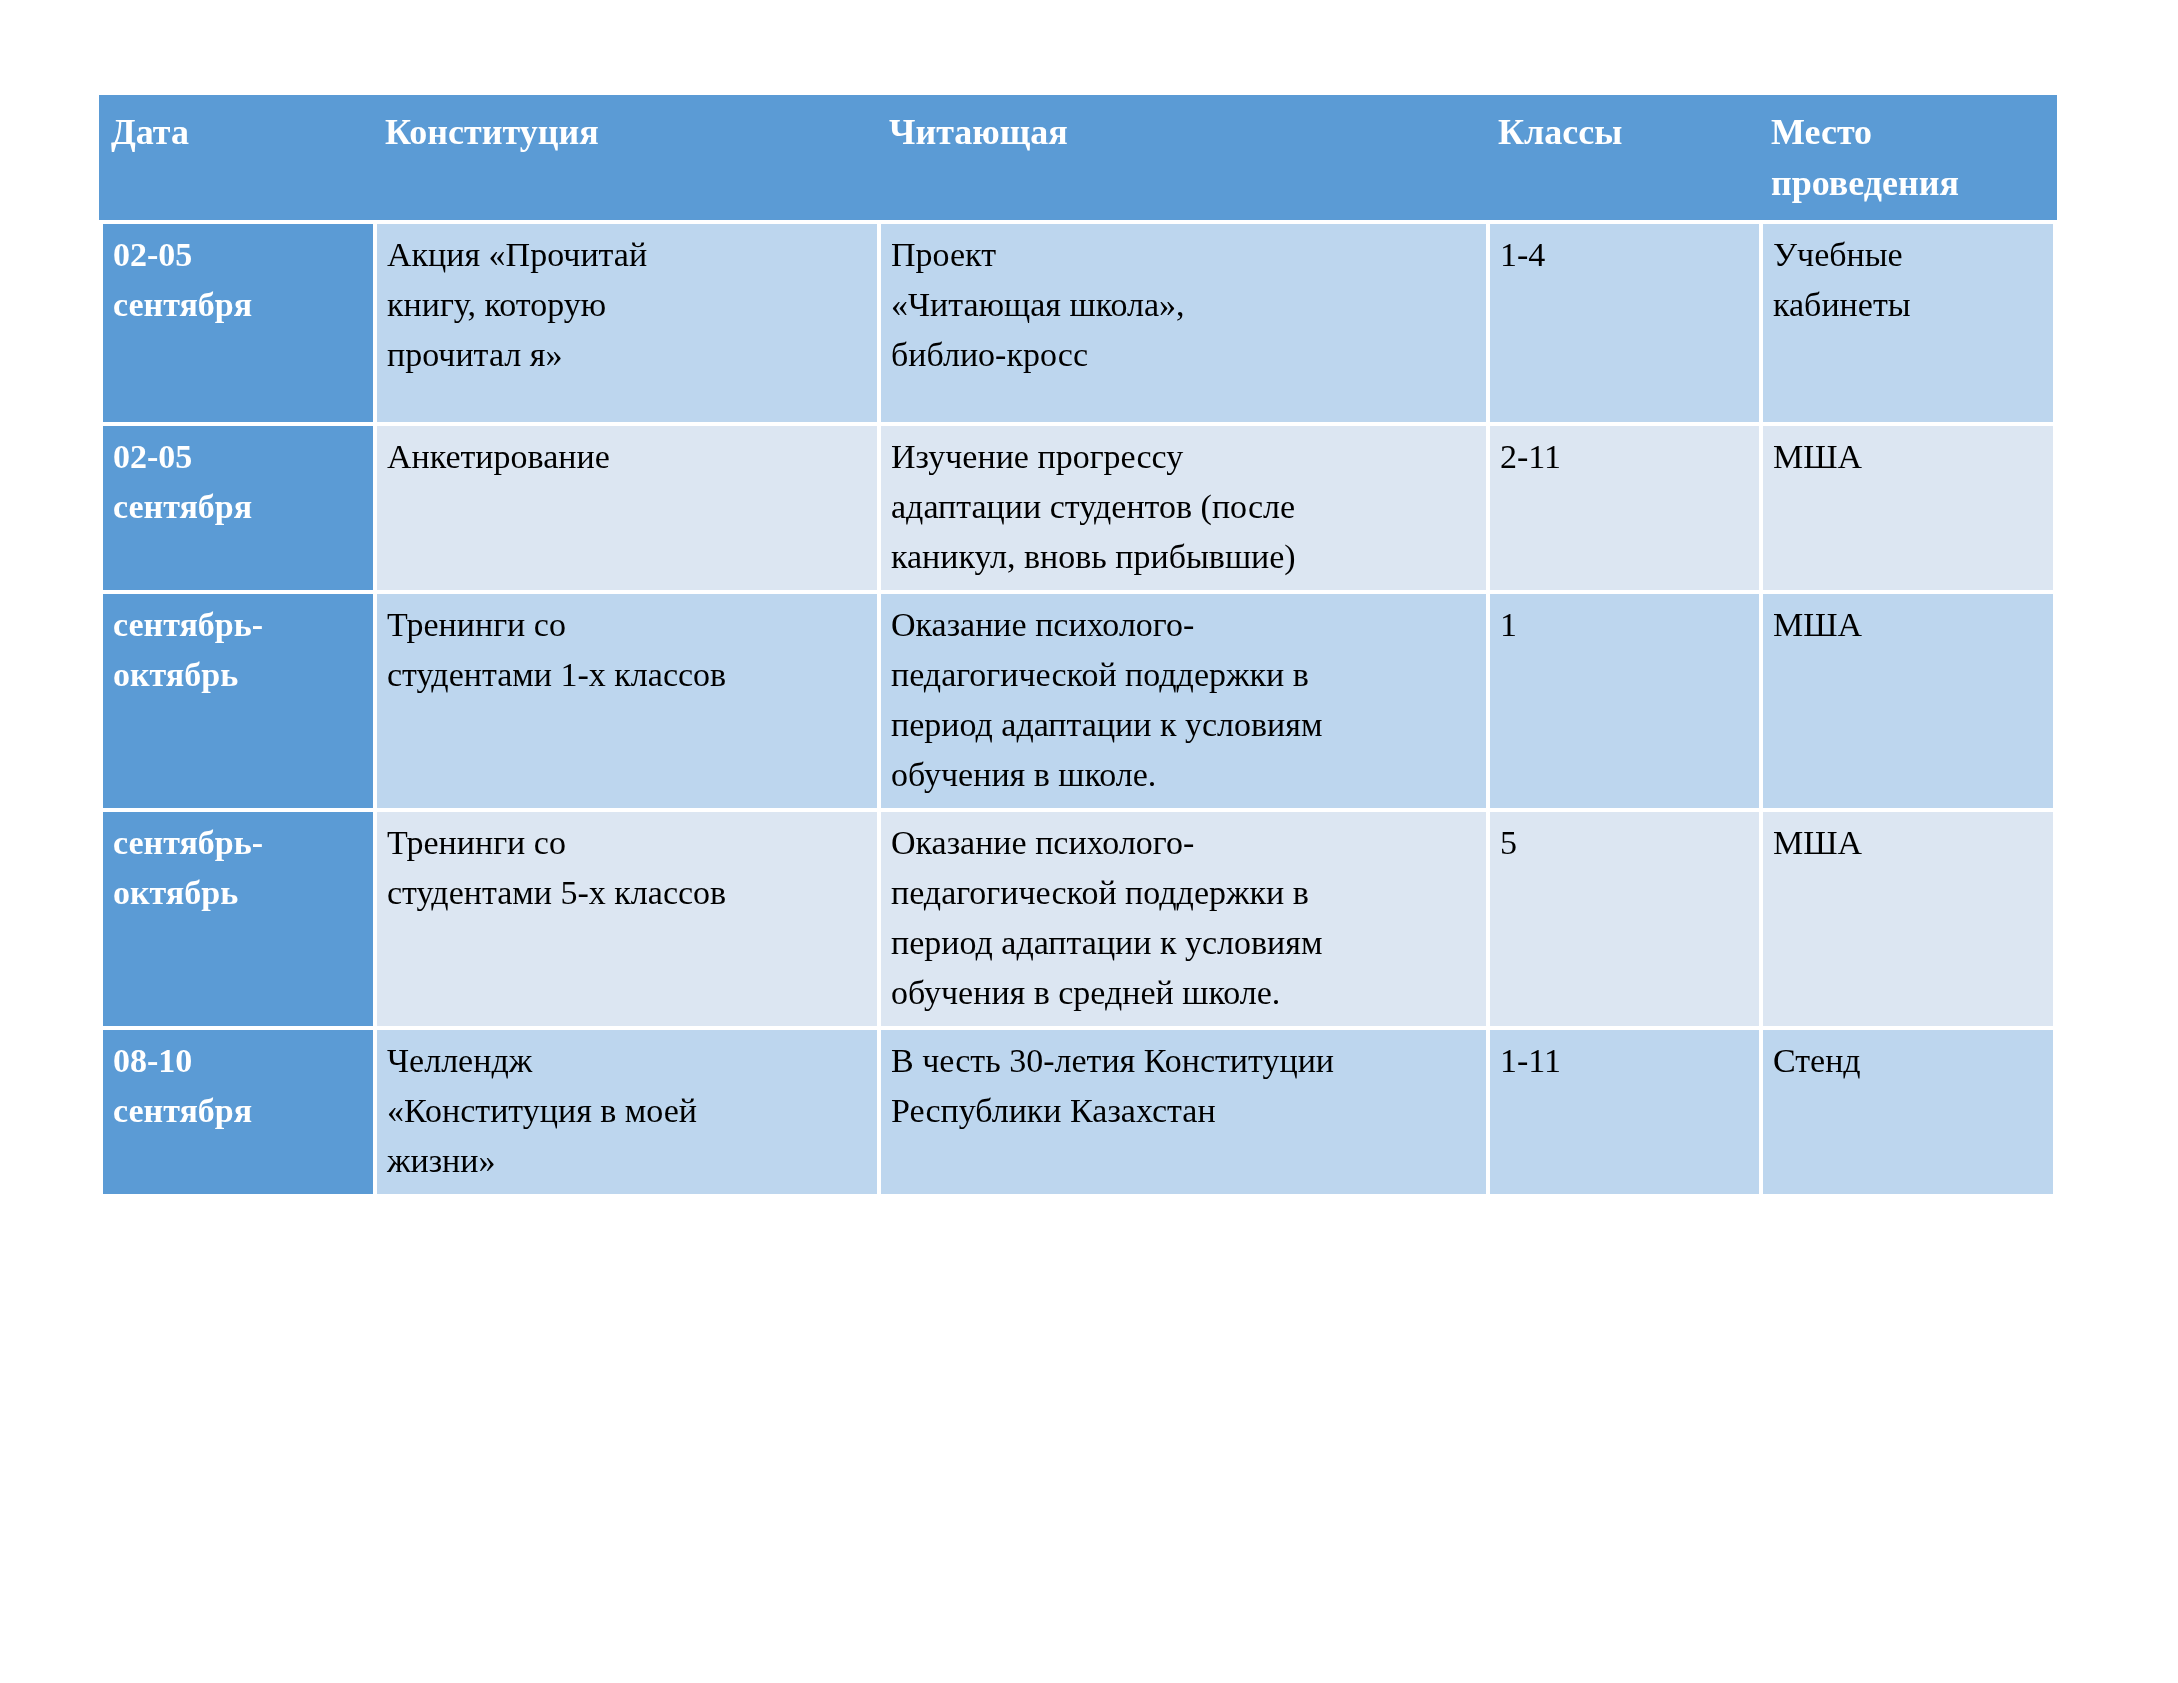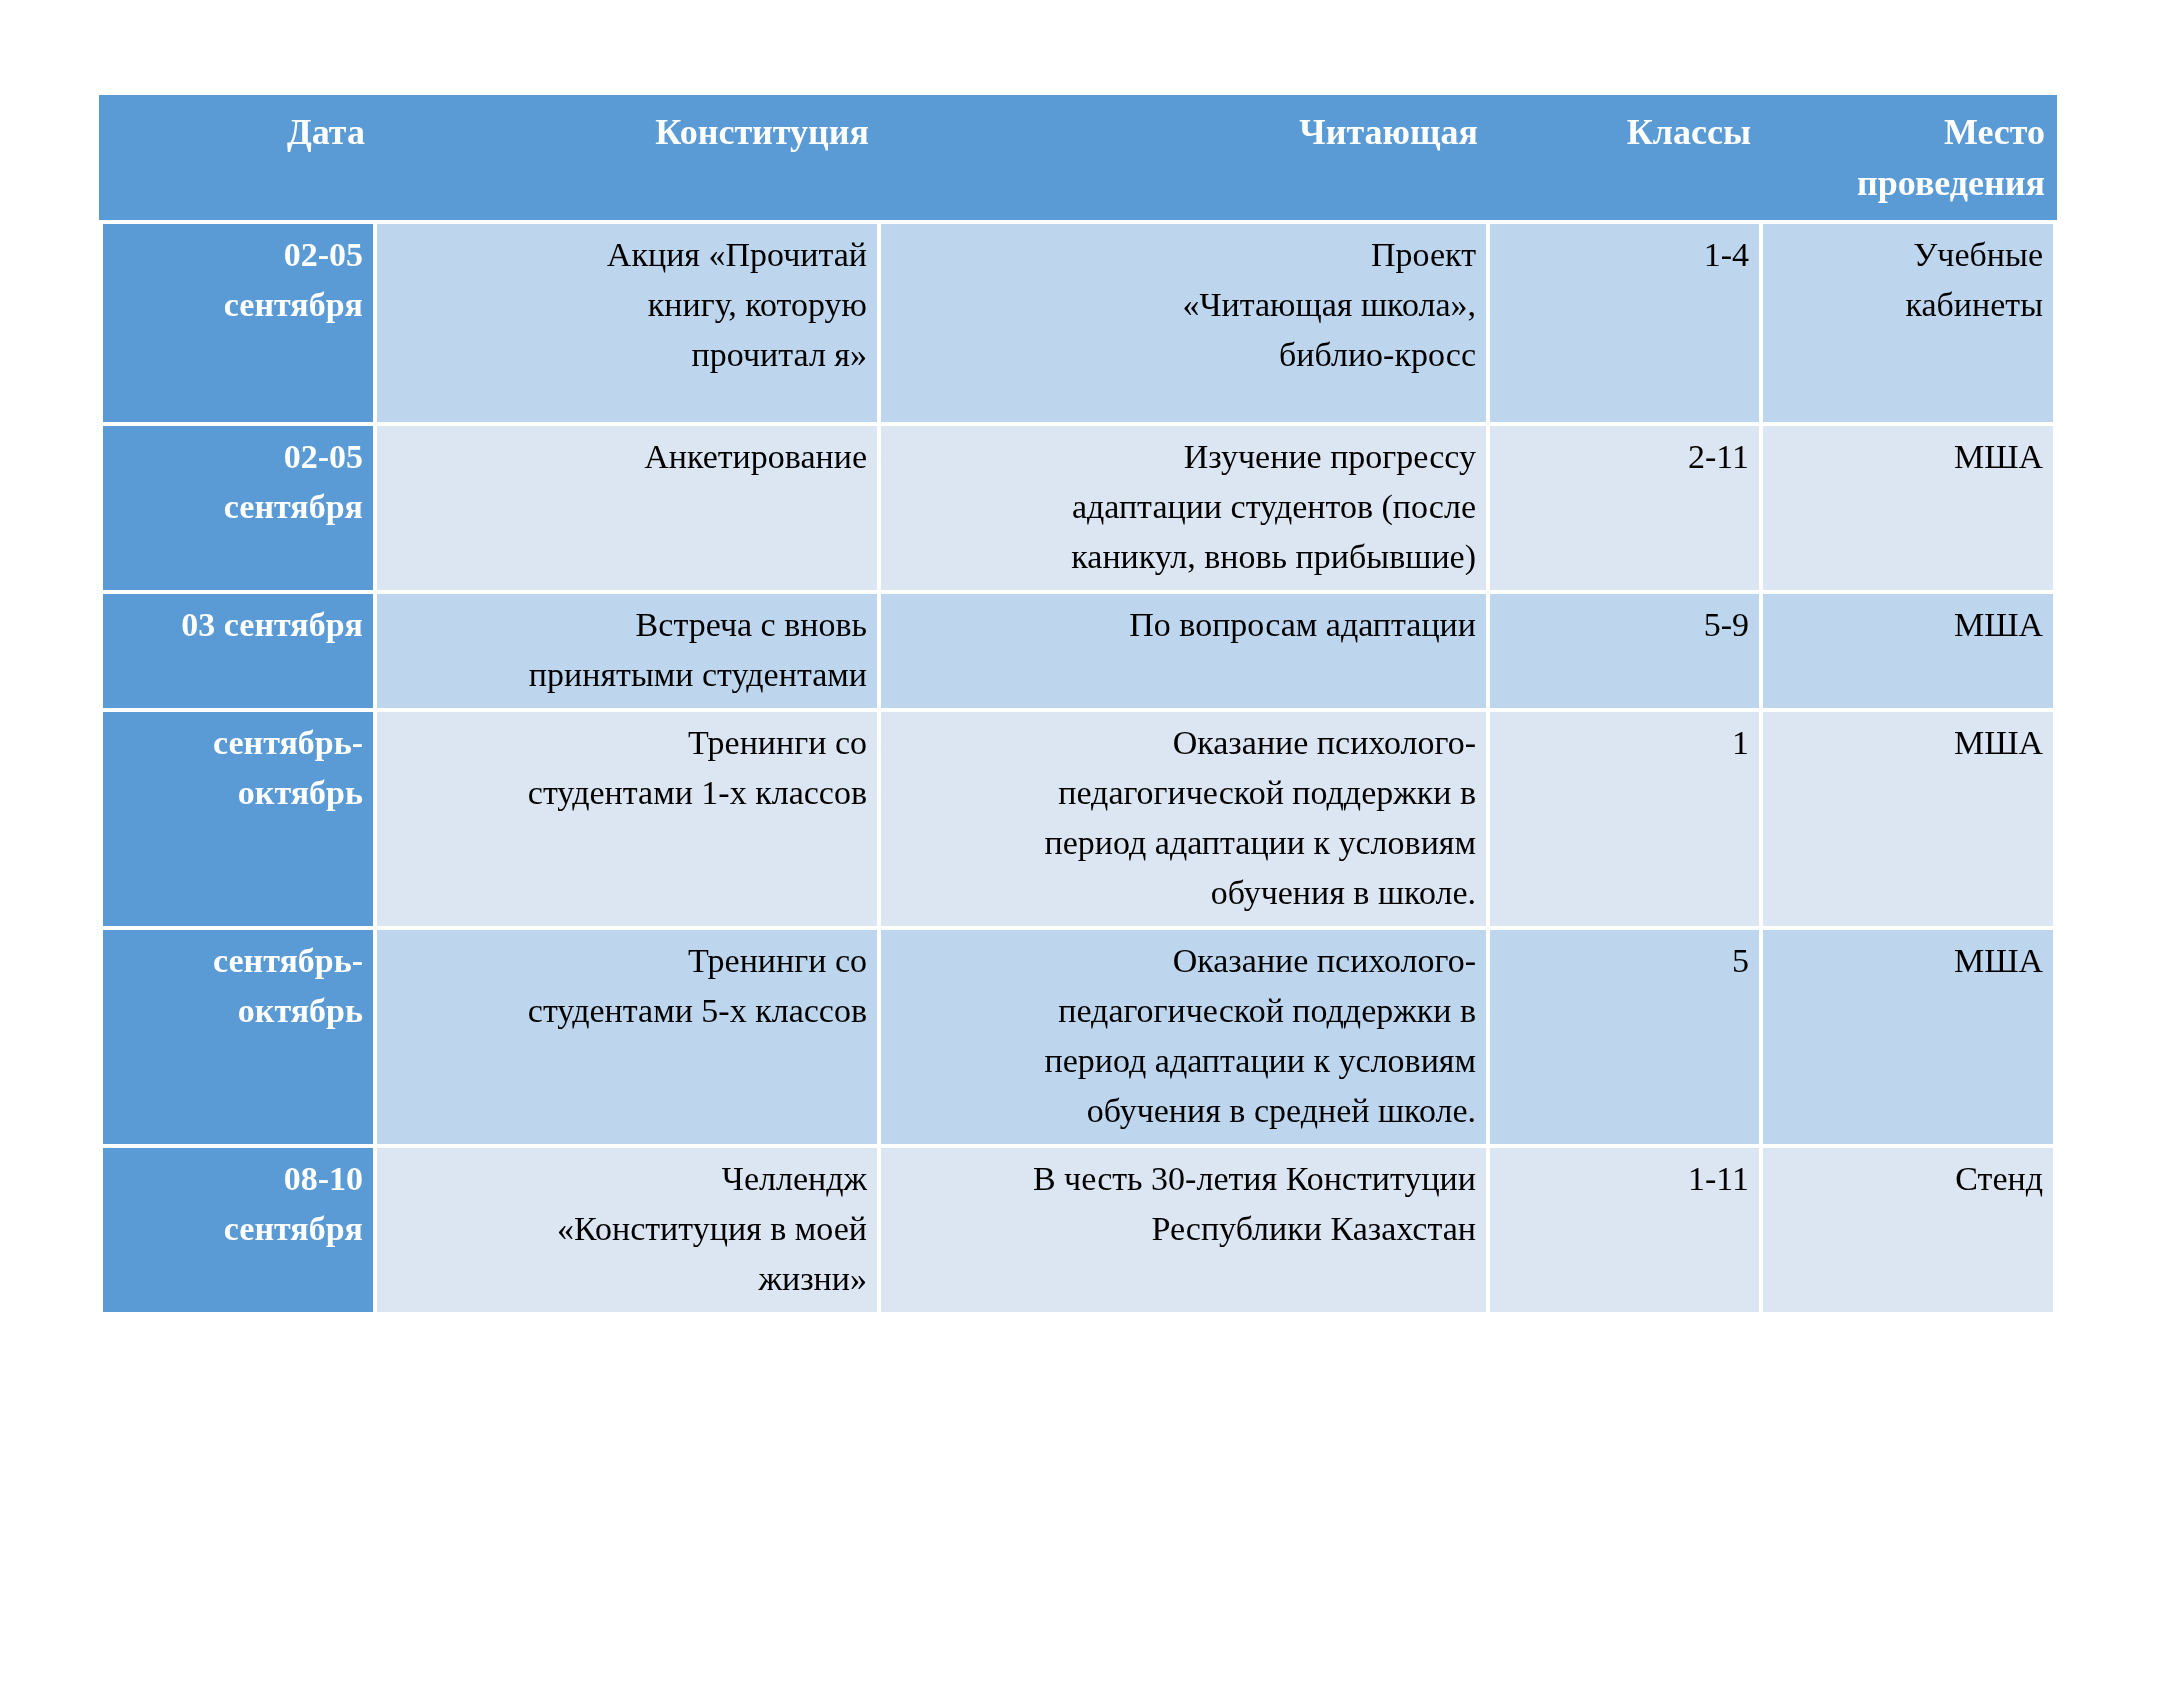--- a/index.html
+++ b/index.html
@@ -20,21 +20,21 @@
     position: absolute;
     left: 99px;
     top: 95px;
     width: 1954px;
     border-collapse: collapse;
     table-layout: fixed;
   }
   th, td {
     border: 4px solid #ffffff;
     vertical-align: top;
-    text-align: right;
+    text-align: left;
     white-space: pre-line;
     overflow: hidden;
   }
   thead th {
     background: var(--header_bg, #5B9BD5);
     color: var(--header_text, #ffffff);
     font-weight: bold;
     font-size: 36px;
     line-height: 51px;
     padding: 8px 8px 10px 8px;
@@ -96,28 +96,20 @@
       <tr style="height:152px">
         <td class="date-cell">02-05
 сентября</td>
         <td>Анкетирование</td>
         <td>Изучение прогрессу
 адаптации студентов (после
 каникул, вновь прибывшие)</td>
         <td>2-11</td>
         <td>МША</td>
       </tr>
-      <tr style="height:99px">
-        <td class="date-cell">03 сентября</td>
-        <td>Встреча с вновь
-принятыми студентами</td>
-        <td>По вопросам адаптации</td>
-        <td>5-9</td>
-        <td>МША</td>
-      </tr>
       <tr style="height:204px">
         <td class="date-cell">сентябрь-
 октябрь</td>
         <td>Тренинги со
 студентами 1-х классов</td>
         <td>Оказание психолого-
 педагогической поддержки в
 период адаптации к условиям
 обучения в школе.</td>
         <td>1</td>

